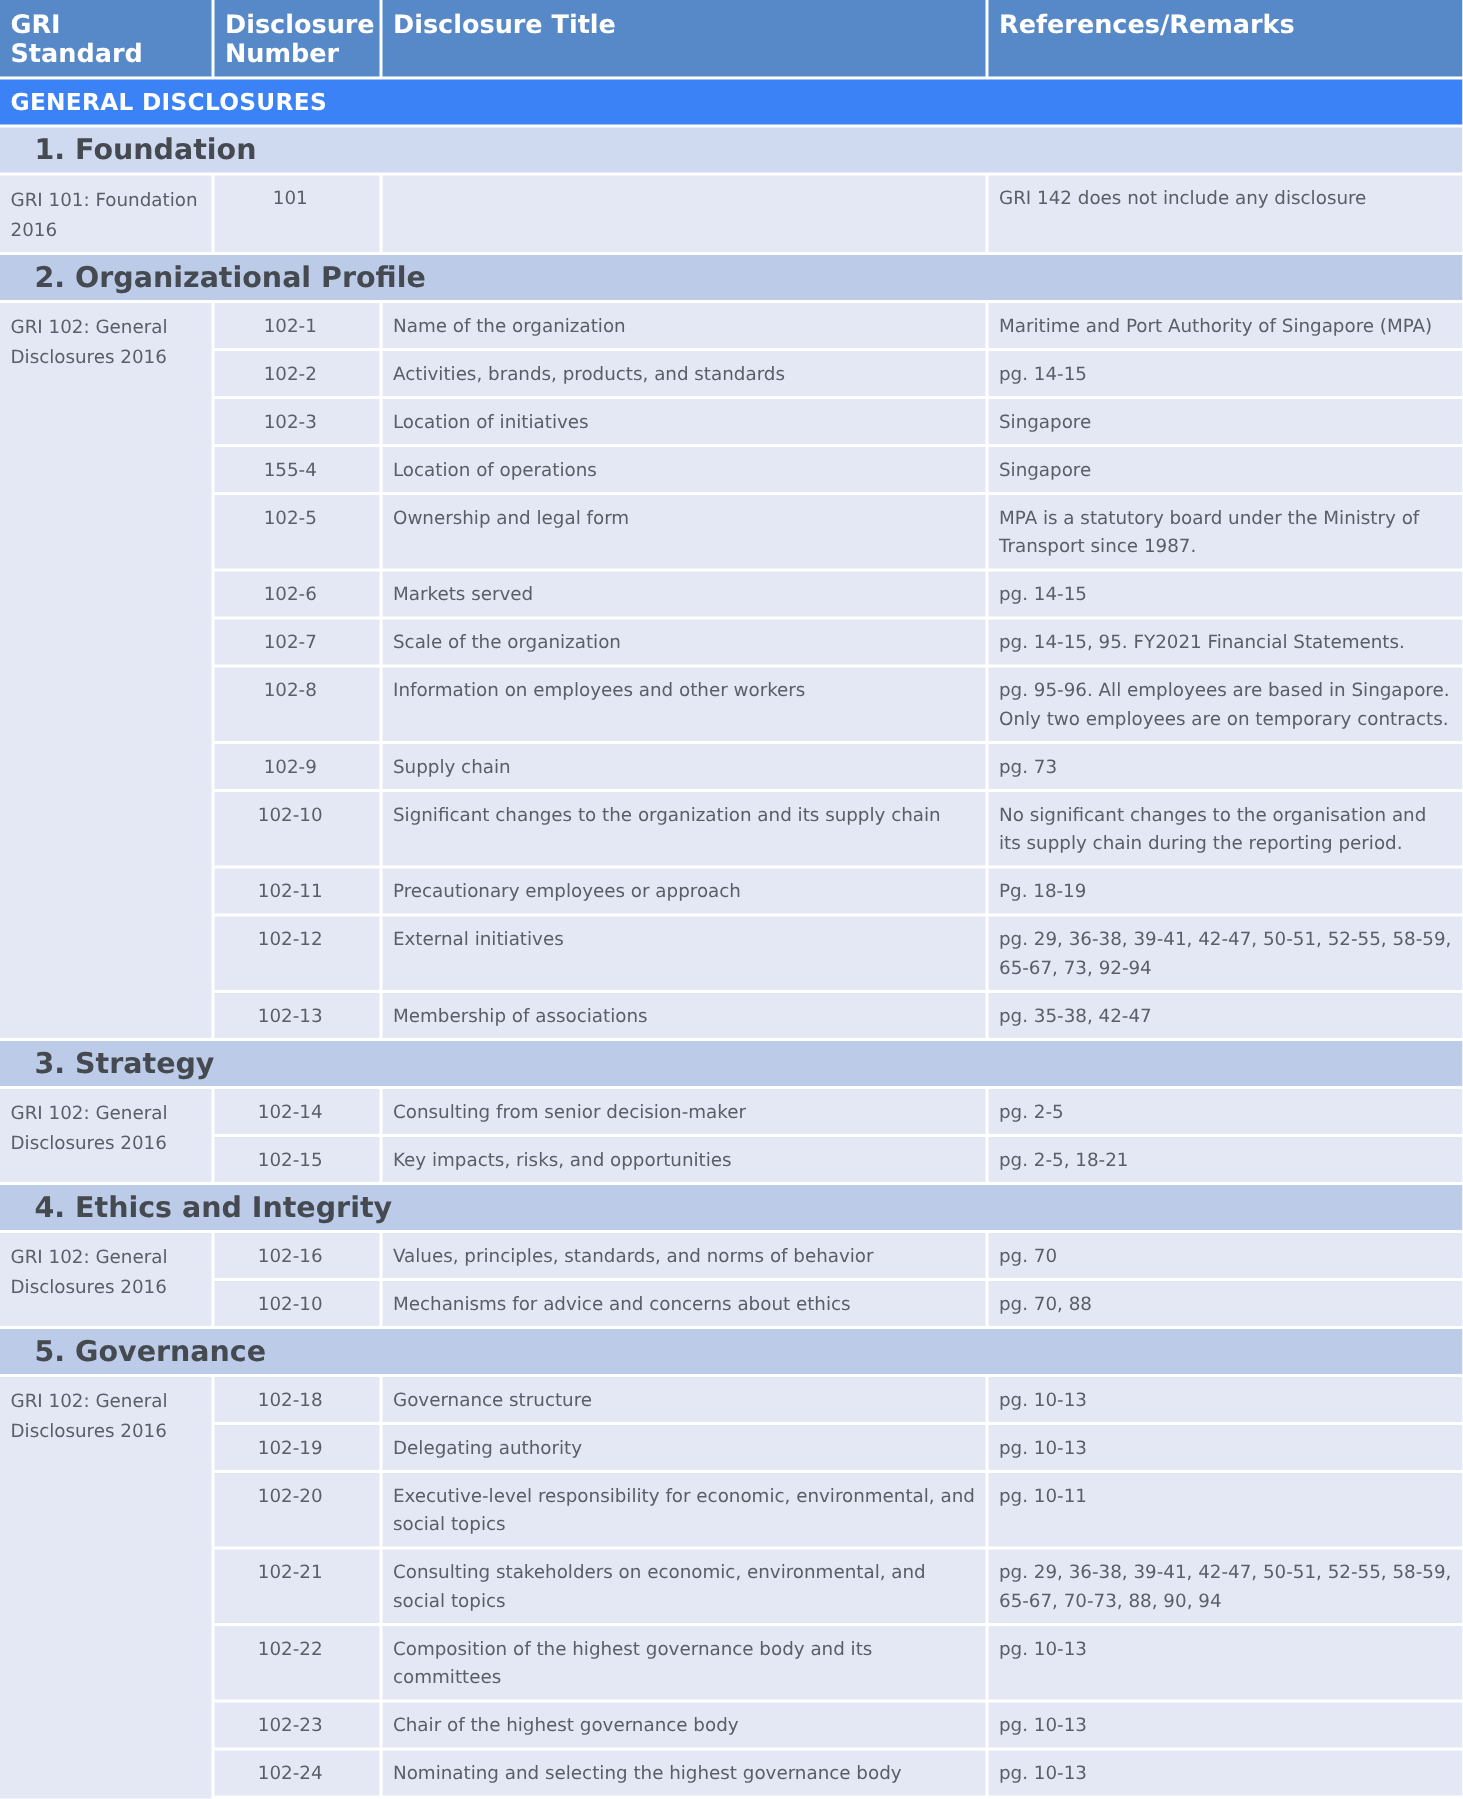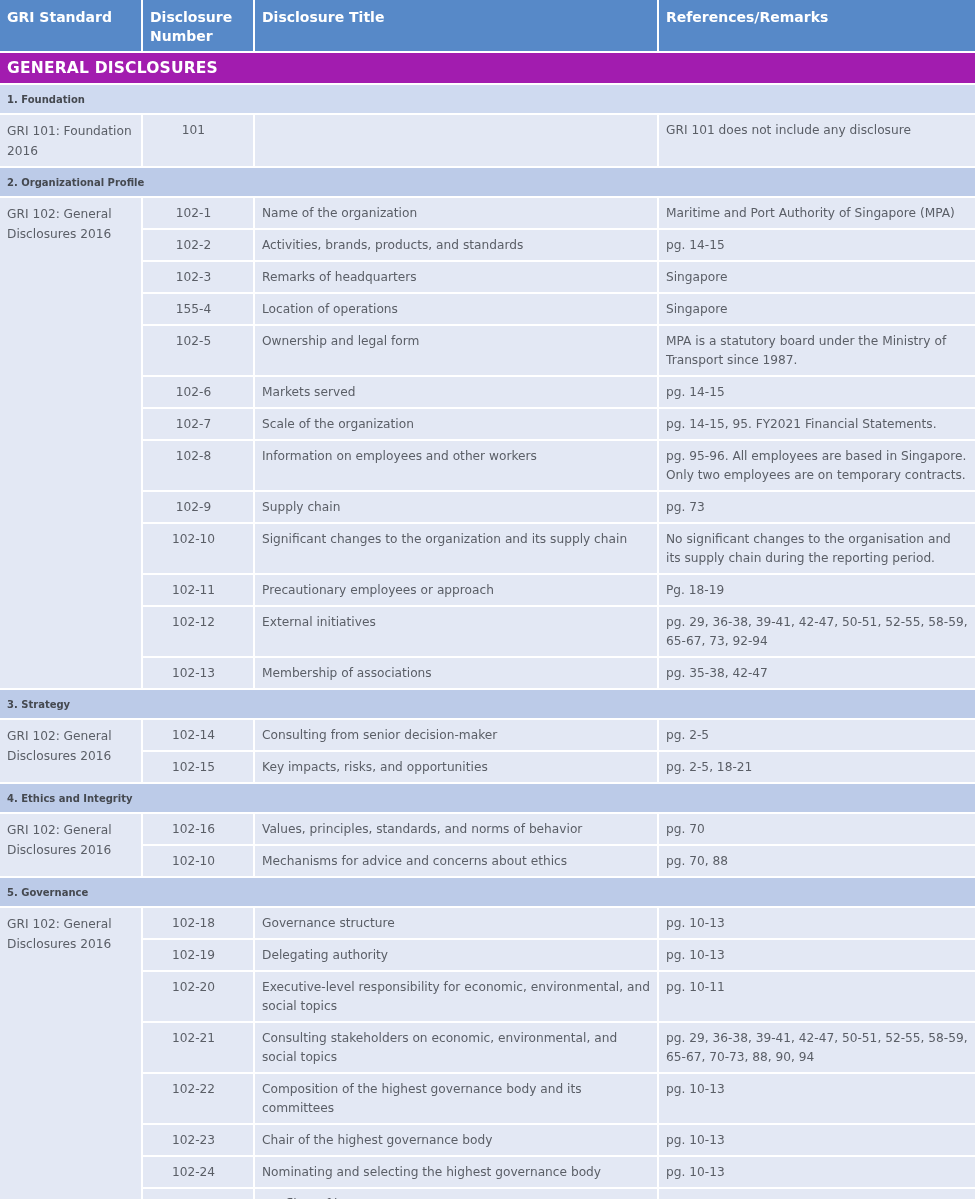--- a/index.html
+++ b/index.html
@@ -14,42 +14,42 @@
     color: #5a5e66;
   }
   col.c1 { width: 141px; }
   col.c2 { width: 110px; }
   col.c3 { width: 402px; }
   col.c4 { width: 316px; }
   th {
     background: #5789c8;
     color: #ffffff;
     font-weight: bold;
-    font-size: 14px;
+    font-size: 17px;
     text-align: left;
     vertical-align: top;
     padding: 8px 7px 4px 7px;
     line-height: 19px;
     height: 39px;
   }
   tr.general td {
-    background: #a21caf;
+    background: #3b82f6;
     color: #ffffff;
     font-weight: bold;
     font-size: 15.5px;
     padding: 5px 7px;
     height: 20px;
     letter-spacing: 0.2px;
   }
   tr.section td {
     background: #bccbe8;
     color: #454950;
     font-weight: bold;
-    font-size: 10px;
-    padding: 4px 7px;
+    font-size: 19px;
+    padding: 4px 23px;
     height: 20px;
   }
   tr.section.first td { background: #cfdaf0; }
   td.cell {
     background: #e3e8f4;
     vertical-align: top;
     padding: 6px 7px 5px 7px;
     line-height: 19px;
   }
   td.std { line-height: 20px; }
@@ -77,39 +77,39 @@
     <tr class="general">
       <td colspan="4">GENERAL DISCLOSURES</td>
     </tr>
   <tr class="section first">
         <td colspan="4">1. Foundation</td>
       </tr>
       <tr>
         <td class="cell std" rowspan="1">GRI 101: Foundation 2016</td>
         <td class="cell num">101</td>
         <td class="cell"></td>
-        <td class="cell">GRI 101 does not include any disclosure</td>
+        <td class="cell">GRI 142 does not include any disclosure</td>
       </tr>
       <tr class="section">
         <td colspan="4">2. Organizational Profile</td>
       </tr>
       <tr>
         <td class="cell std" rowspan="13">GRI 102: General Disclosures 2016</td>
         <td class="cell num">102-1</td>
         <td class="cell">Name of the organization</td>
         <td class="cell">Maritime and Port Authority of Singapore (MPA)</td>
       </tr>
       <tr>
         <td class="cell num">102-2</td>
         <td class="cell">Activities, brands, products, and standards</td>
         <td class="cell">pg. 14-15</td>
       </tr>
       <tr>
         <td class="cell num">102-3</td>
-        <td class="cell">Remarks of headquarters</td>
+        <td class="cell">Location of initiatives</td>
         <td class="cell">Singapore</td>
       </tr>
       <tr>
         <td class="cell num">155-4</td>
         <td class="cell">Location of operations</td>
         <td class="cell">Singapore</td>
       </tr>
       <tr>
         <td class="cell num">102-5</td>
         <td class="cell">Ownership and legal form</td>

